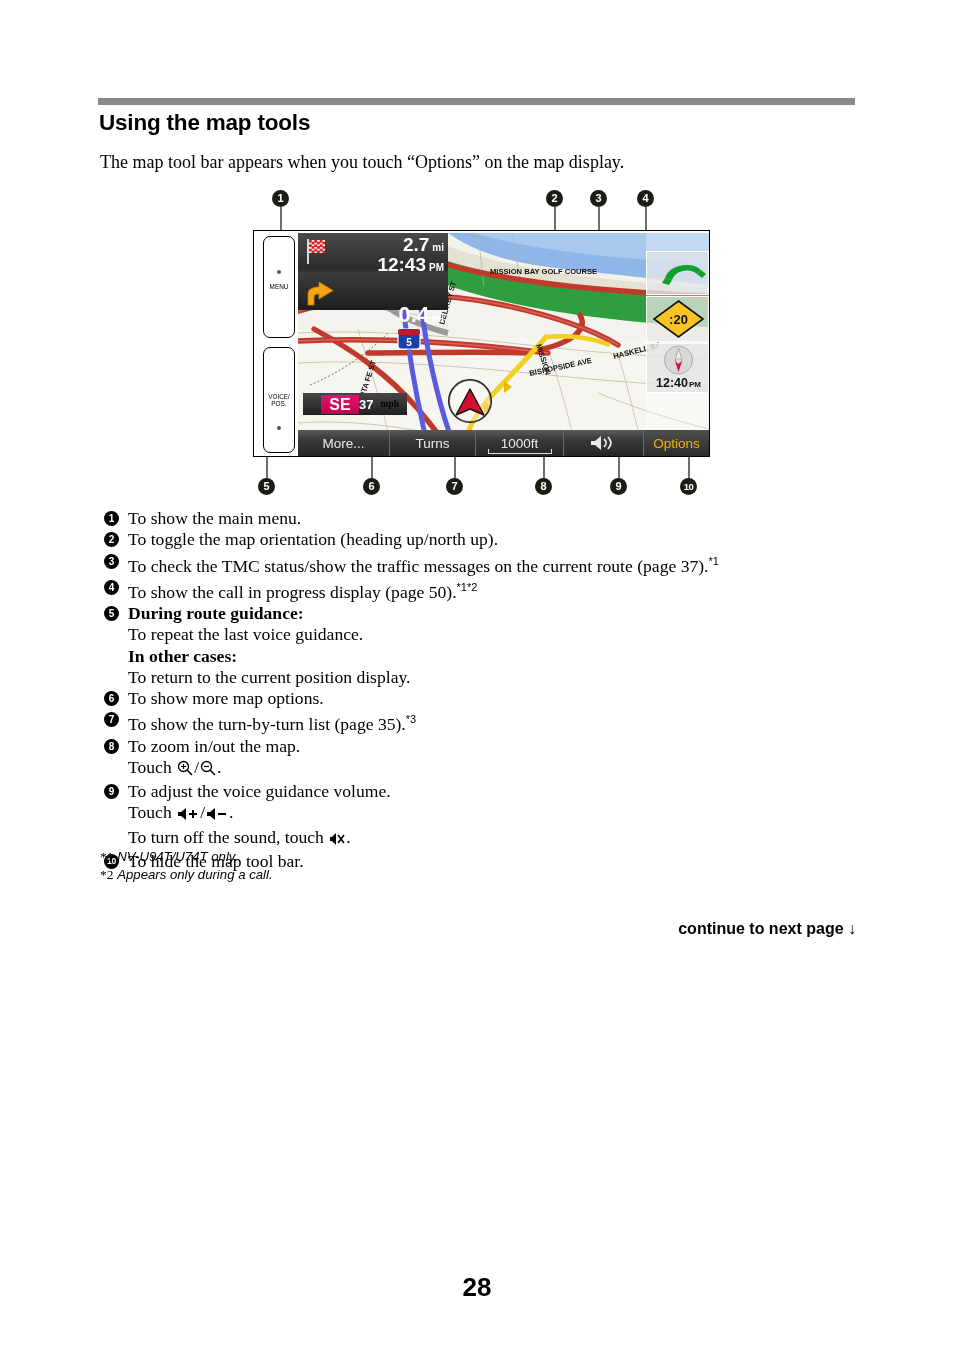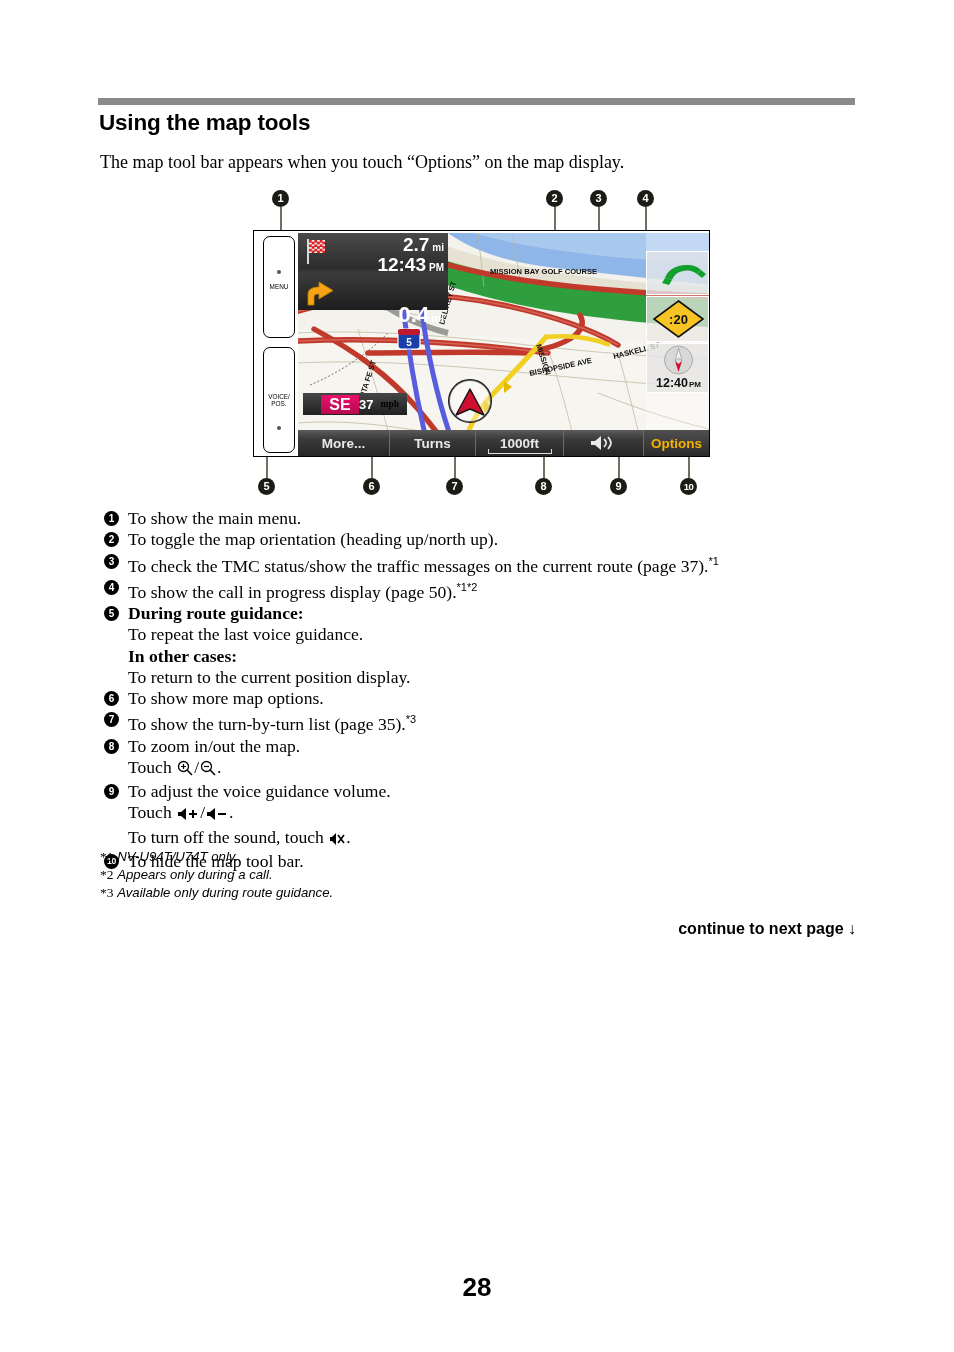--- a/index.html
+++ b/index.html
@@ -129,21 +129,21 @@
 
   
   .toolbar{
     position:absolute;left:0;bottom:0;width:411px;height:26px;
     background:linear-gradient(180deg,#5b5b5b 0%,#3a3a3a 35%,#262626 100%);
     display:flex;align-items:center;
   }
   .tb{
     height:26px;display:flex;align-items:center;justify-content:center;
     color:#e9e9e9;font-family:"Liberation Sans", sans-serif;
-    font-size:13.5px;font-weight:bold;
+    font-size:13.5px;font-weight:normal;
     border-right:1px solid #6a6a6a;box-sizing:border-box;
   }
   .tb.more{width:92px;}
   .tb.turns{width:86px;}
   .tb.scale{width:88px;position:relative;}
   .tb.vol{width:80px;}
   .tb.options{
     width:65px;border-right:none;color:#f3b300;
     background:linear-gradient(180deg,#4f4f4f 0%,#2b2b2b 100%);
   }
@@ -468,20 +468,19 @@
           </svg>
       </span><span>.</span>
     </div>
 
     <div class="li"><span class="bullet ten">10</span><span>To hide the map tool bar.</span></div>
   </div>
 
   <div class="notes">
     <div class="note"><span class="star">*1</span>&nbsp;<span>NV-U94T/U74T only.</span></div>
     <div class="note"><span class="star">*2</span>&nbsp;<span>Appears only during a call.</span></div>
-    <div class="note"><span class="star">*3</span>&nbsp;<span>Available only during route guidance.</span></div>
   </div>
 
   <div class="continue"><span>continue to next page</span> <span>↓</span></div>
 
   <div class="pageno">28</div>
 
 </div>
 
 </body></html>

